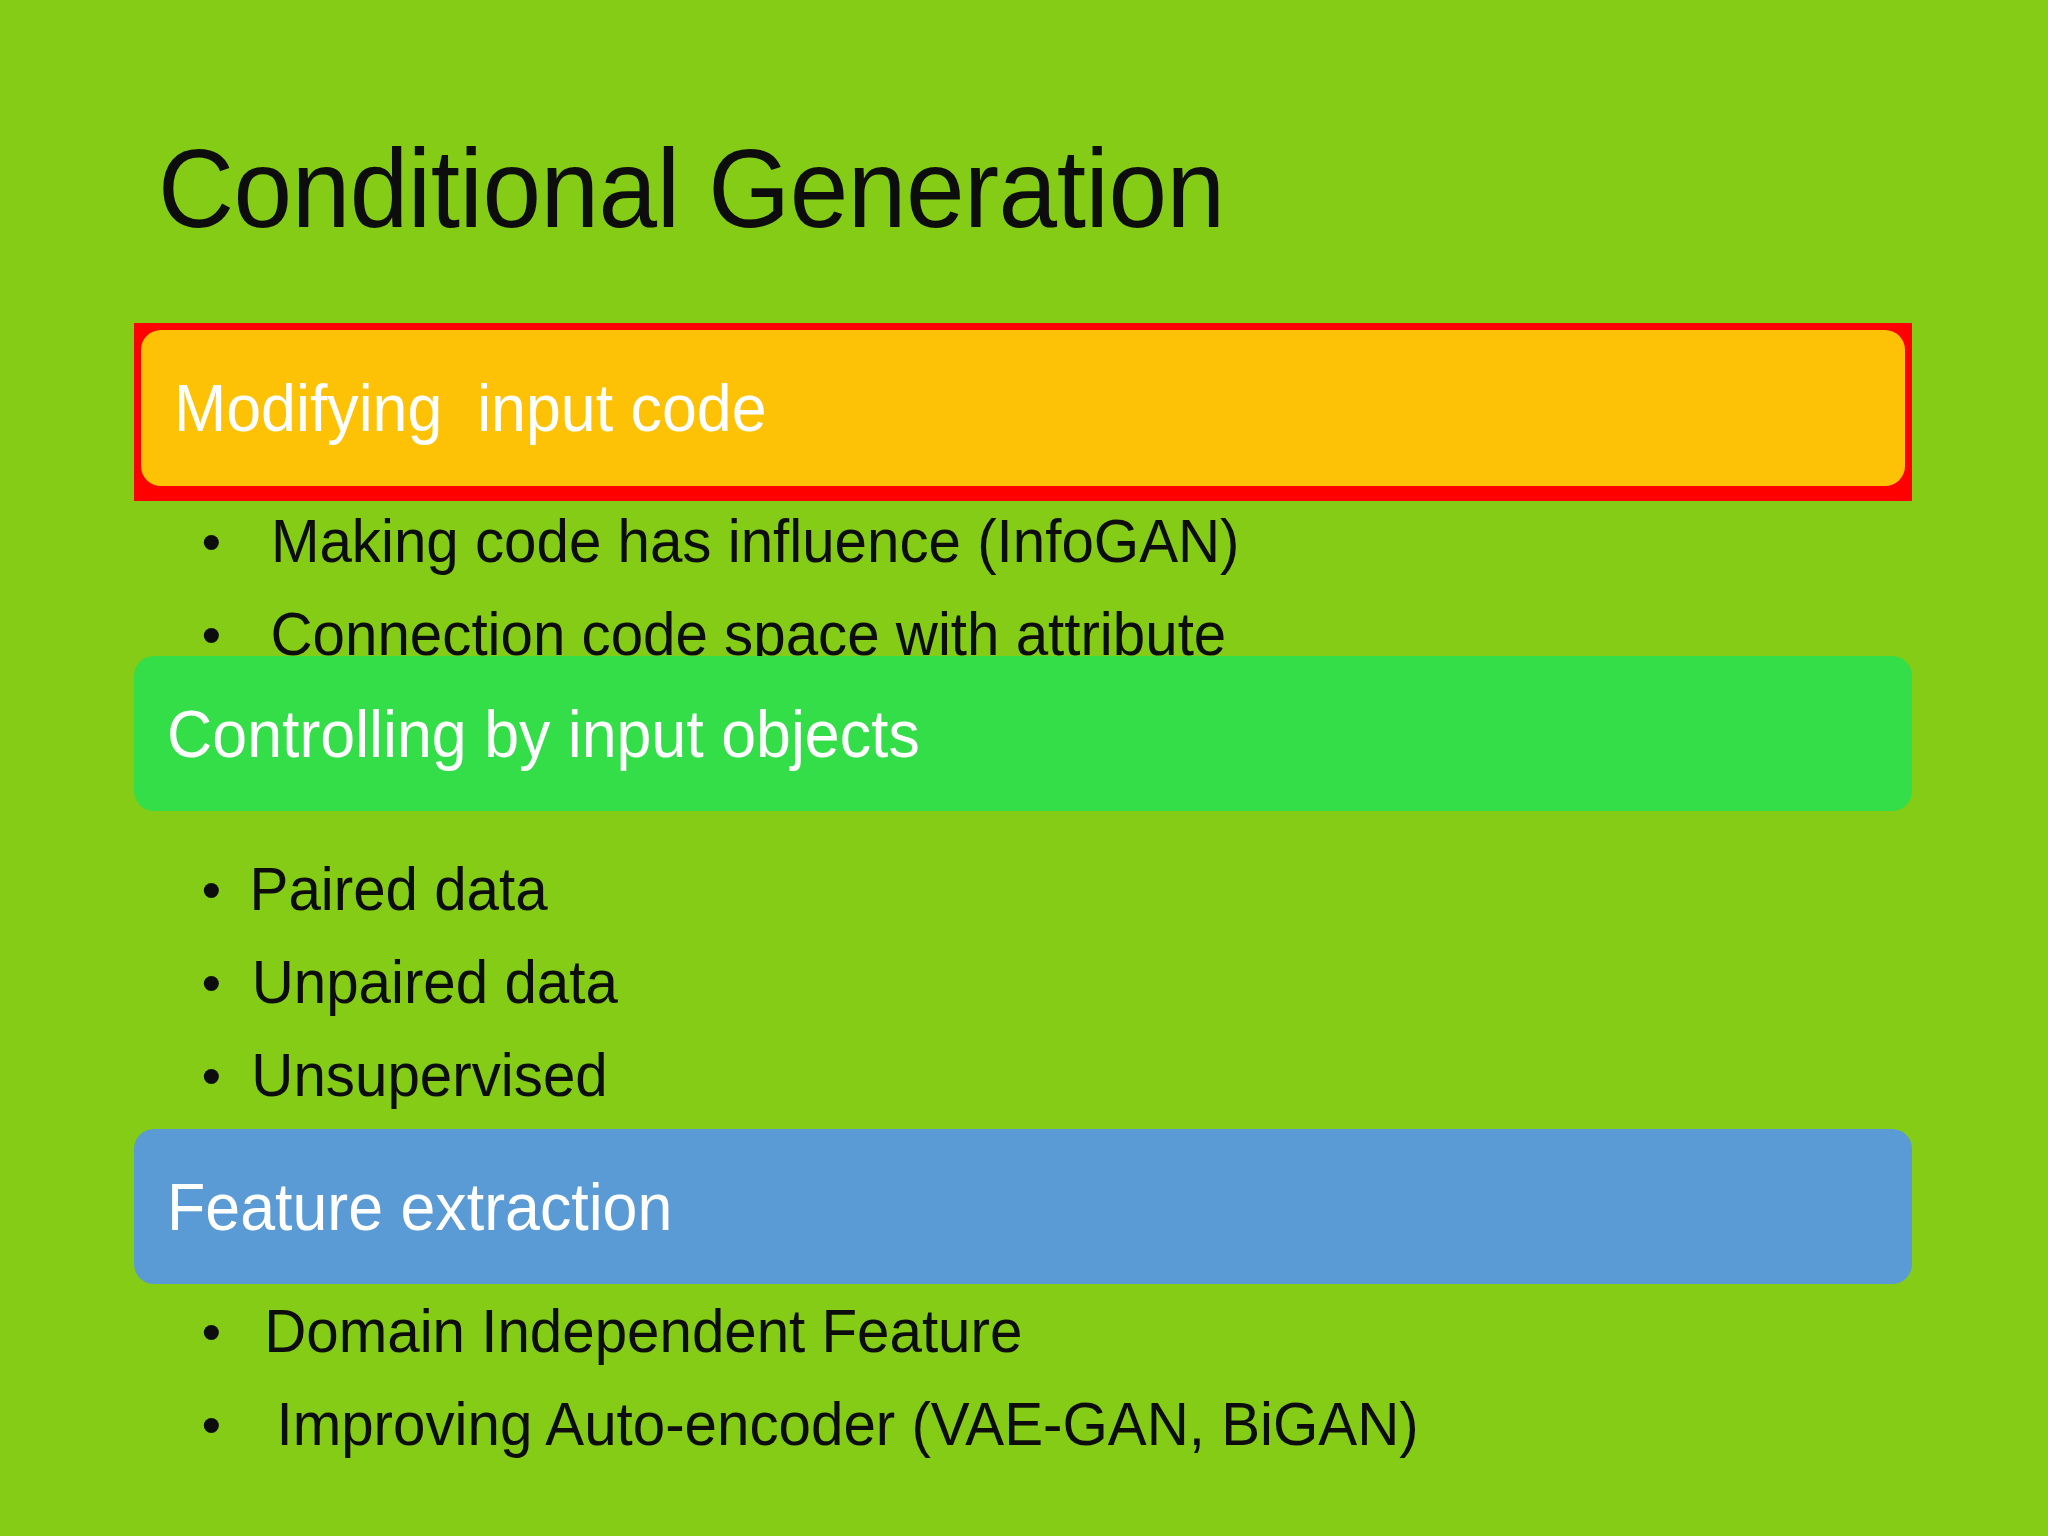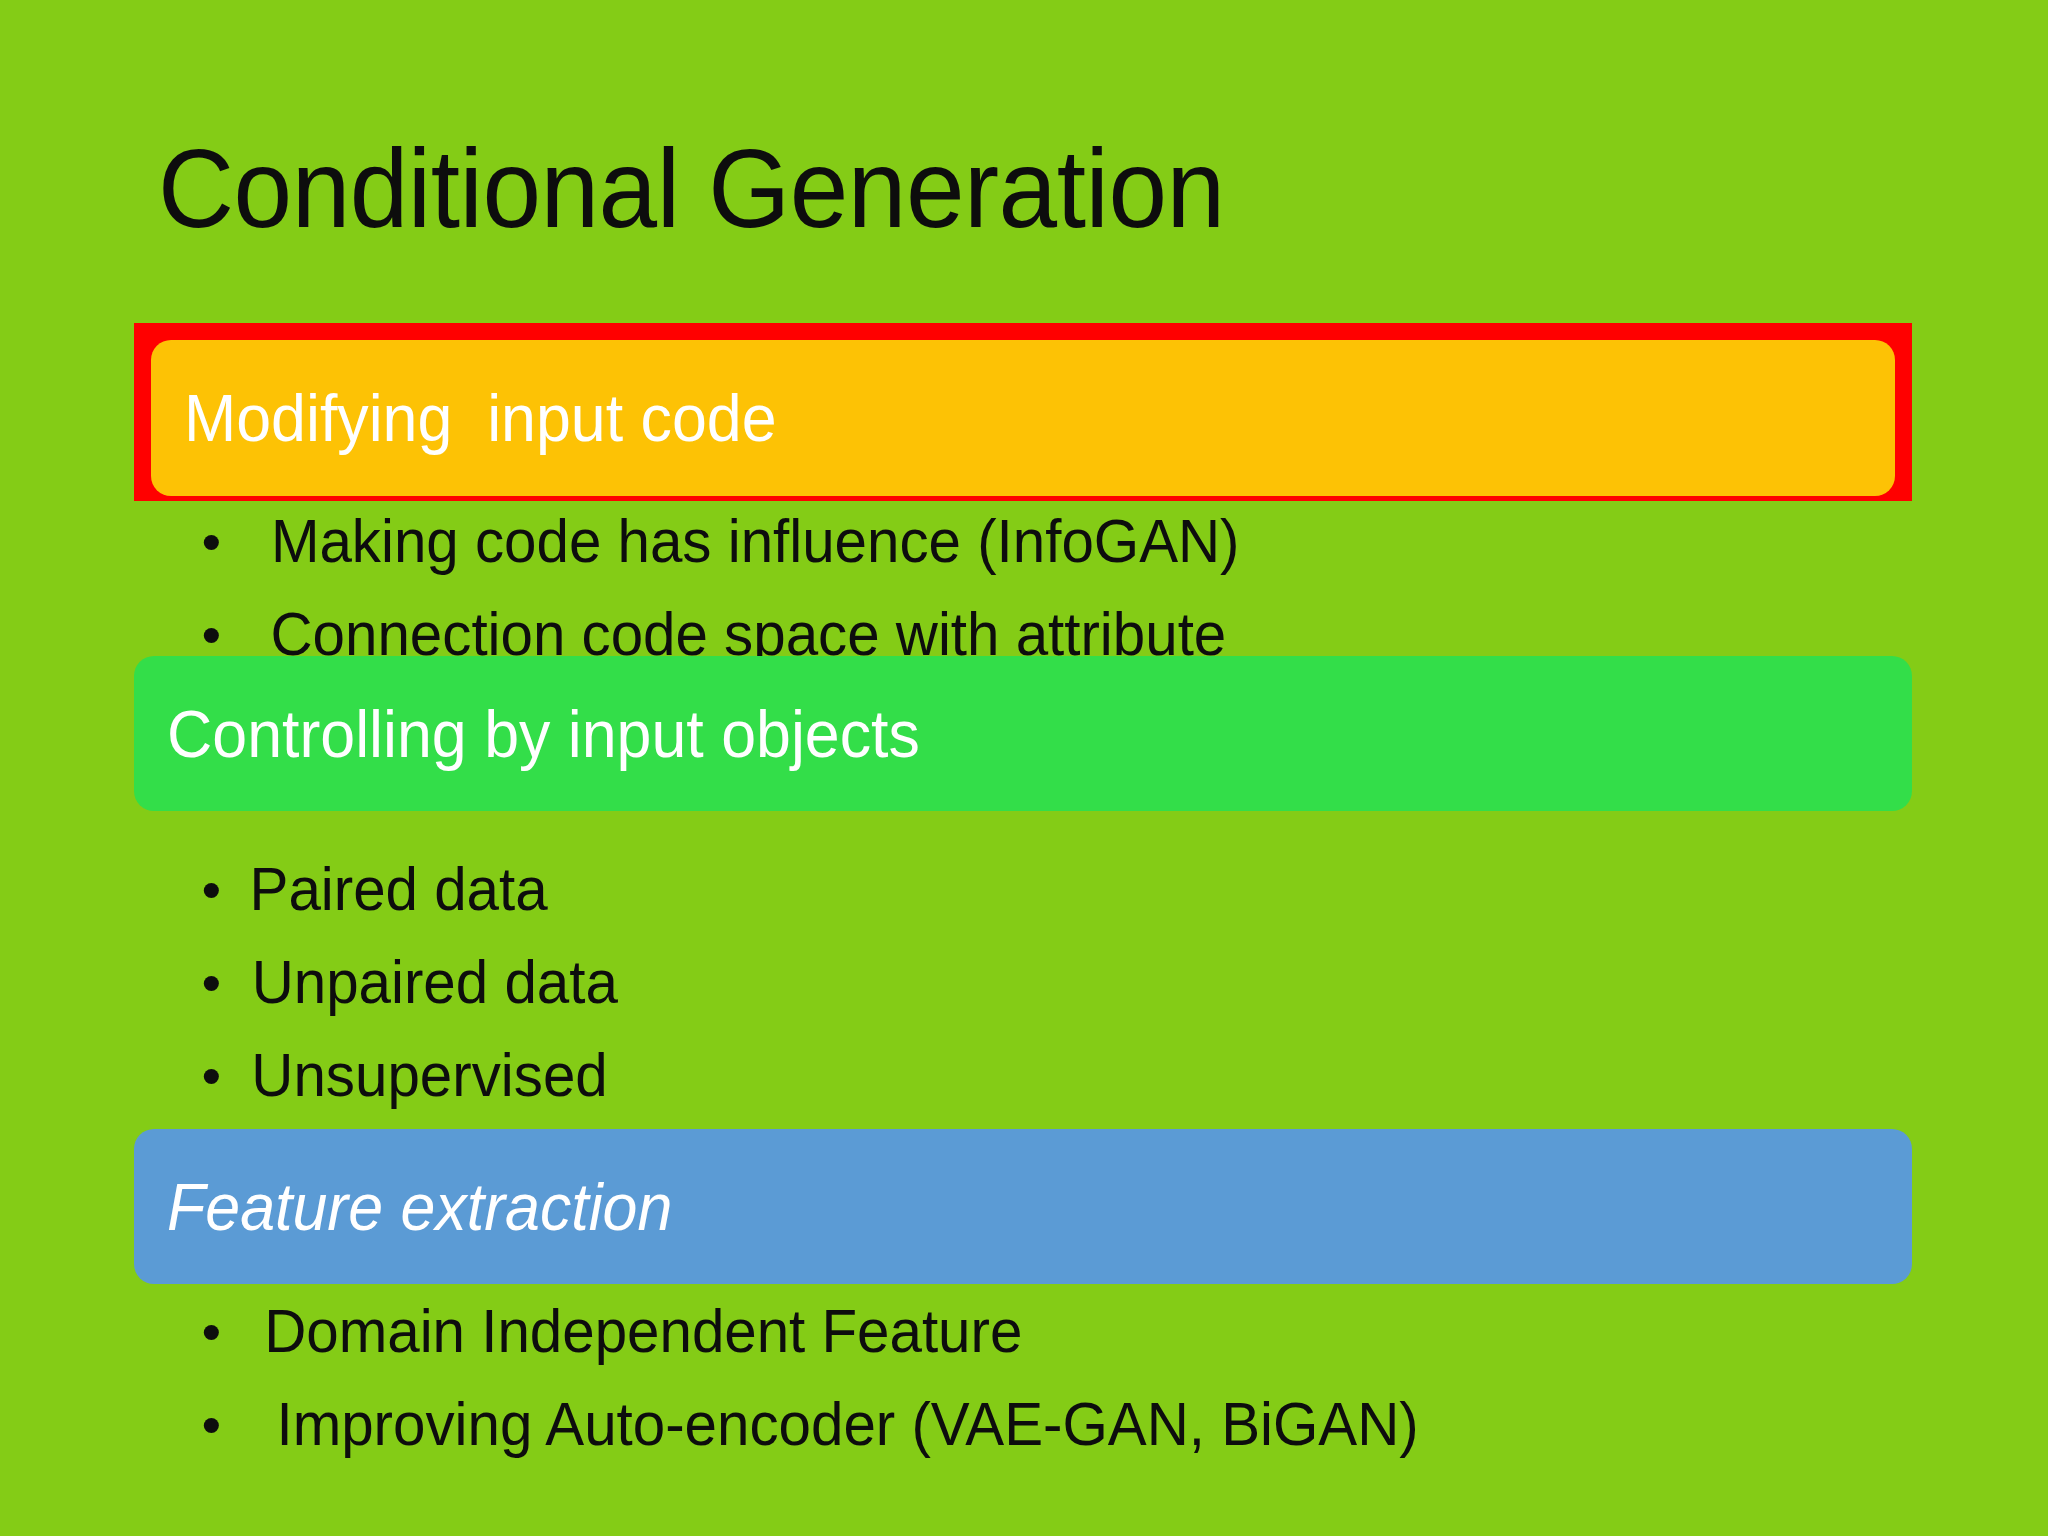--- a/index.html
+++ b/index.html
@@ -39,22 +39,22 @@
   }
 
   
   .bar-wrap {
     position: absolute;
     left: 134px;
     width: 1778px;
     box-sizing: border-box;
   }
   .bar-wrap.highlighted {
-    border: 5px solid #eab308;
-    padding: 12px;
+    border: 7px solid #eab308;
+    padding: 0;
     background: #ff0000;
   }
   .bar {
     box-sizing: border-box;
     width: 100%;
     height: 100%;
     border-radius: 20px;
     display: flex;
     align-items: center;
     padding-left: 33px;
@@ -85,21 +85,20 @@
     height: 155px;
   }
   #bar-controlling {
     background: #33de49;
     height: 155px;
   }
 
   #bar-wrap-feature {
     top: 1129px;
     height: 155px;
-    font-style: italic;
   }
   #bar-feature {
     background: #5b9bd5;
     height: 155px;
   }
 
   
   .bullets {
     position: absolute;
     left: 196px;

